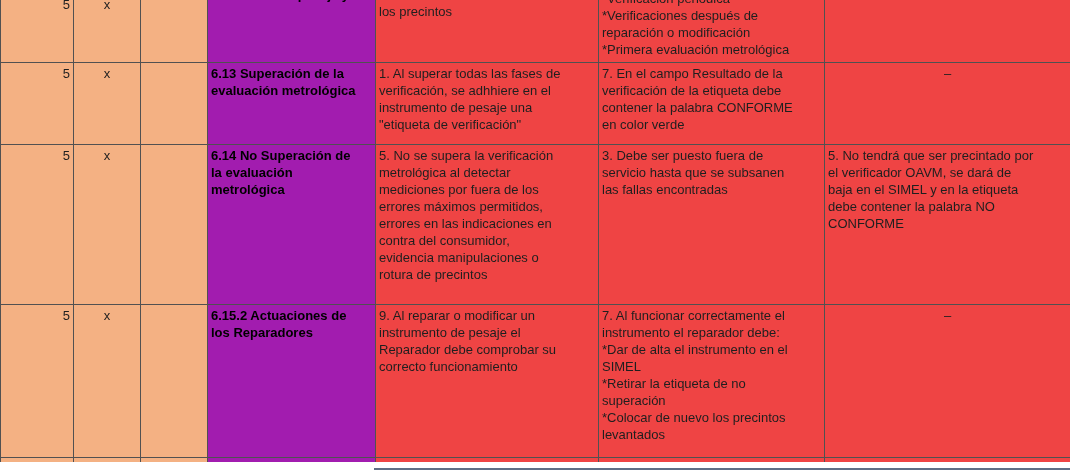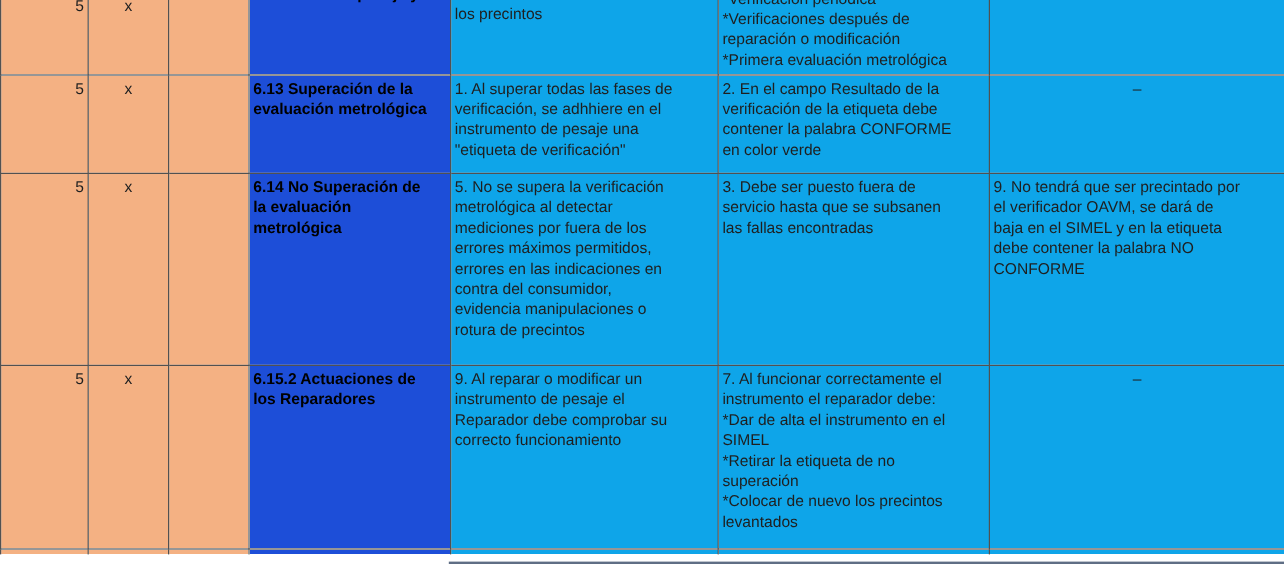--- a/index.html
+++ b/index.html
@@ -19,22 +19,22 @@
     overflow: hidden;
     white-space: pre;
   }
   
   tr.r1 td { border-top: none; }
   td.first { border-left: none; }
   td.last  { border-right: none; }
   tr.r5 td { border-bottom: none; }
 
   .c-or { background: #F4B183; }
-  .c-gr { background: #1d4ed8; }
-  .c-bl { background: #0ea5e9; }
+  .c-gr { background: #a21caf; }
+  .c-bl { background: #ef4444; }
 
   td.score { text-align: right; padding-right: 4px; vertical-align: middle; }
   td.mark  { text-align: center; vertical-align: middle; }
   td.hdr   { font-weight: 700; color: #000000; }
 
   
   tr.r1 td.score, tr.r1 td.mark { vertical-align: top; }
   tr.r1 .clip-num  { margin-top: -6px; }
   tr.r1 .fragment  { margin-top: -16px; margin-left: 68px; font-weight: 700; color:#000; }
   tr.r1 .clip-lines{ margin-top: -12px; }
@@ -90,21 +90,21 @@
     <tr class="r2">
       <td class="c-or score first"><span>5</span></td>
       <td class="c-or mark"><span>x</span></td>
       <td class="c-or"></td>
       <td class="c-gr hdr"><div>6.13 Superación de la
 evaluación metrológica</div></td>
       <td class="c-bl"><div>1. Al superar todas las fases de
 verificación, se adhhiere en el
 instrumento de pesaje una
 "etiqueta de verificación"</div></td>
-      <td class="c-bl"><div>2. En el campo Resultado de la
+      <td class="c-bl"><div>7. En el campo Resultado de la
 verificación de la etiqueta debe
 contener la palabra CONFORME
 en color verde</div></td>
       <td class="c-bl last dash-top"><span>–</span></td>
     </tr>
 
     <tr class="r3">
       <td class="c-or score first"><span>5</span></td>
       <td class="c-or mark"><span>x</span></td>
       <td class="c-or"></td>
@@ -115,21 +115,21 @@
 metrológica al detectar
 mediciones por fuera de los
 errores máximos permitidos,
 errores en las indicaciones en
 contra del consumidor,
 evidencia manipulaciones o
 rotura de precintos</div></td>
       <td class="c-bl"><div>3. Debe ser puesto fuera de
 servicio hasta que se subsanen
 las fallas encontradas</div></td>
-      <td class="c-bl last"><div>9. No tendrá que ser precintado por
+      <td class="c-bl last"><div>5. No tendrá que ser precintado por
 el verificador OAVM, se dará de
 baja en el SIMEL y en la etiqueta
 debe contener la palabra NO
 CONFORME</div></td>
     </tr>
 
     <tr class="r4">
       <td class="c-or score first"><span>5</span></td>
       <td class="c-or mark"><span>x</span></td>
       <td class="c-or"></td>

